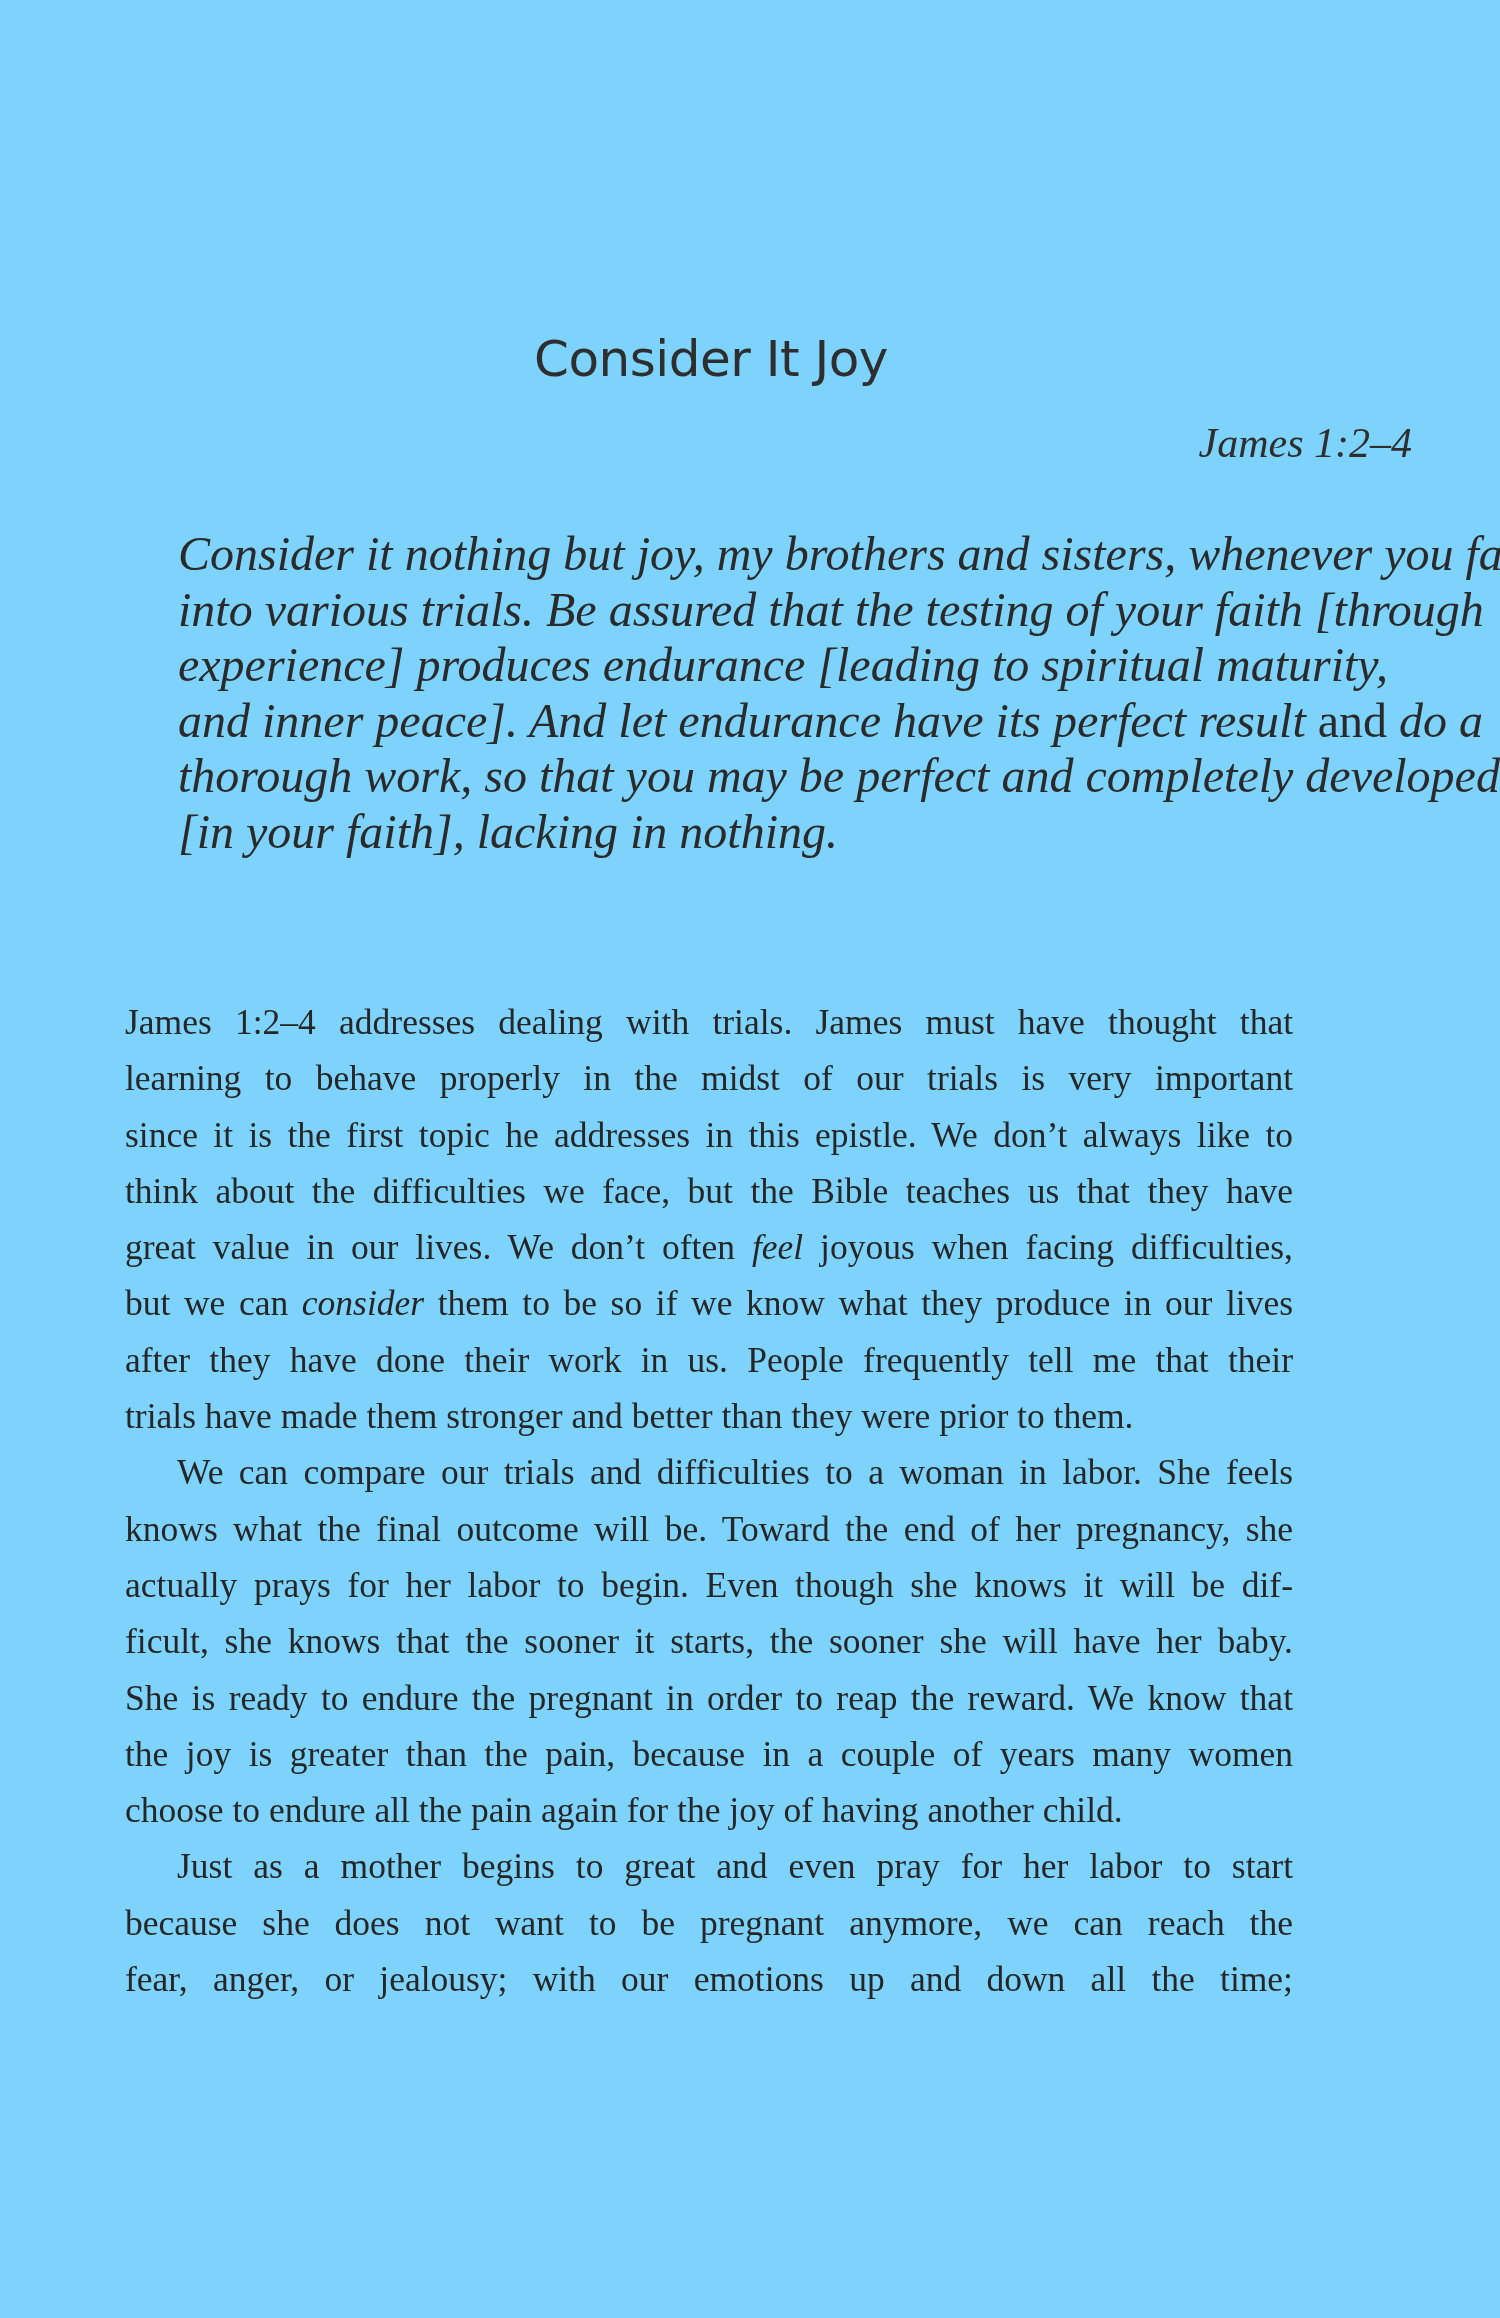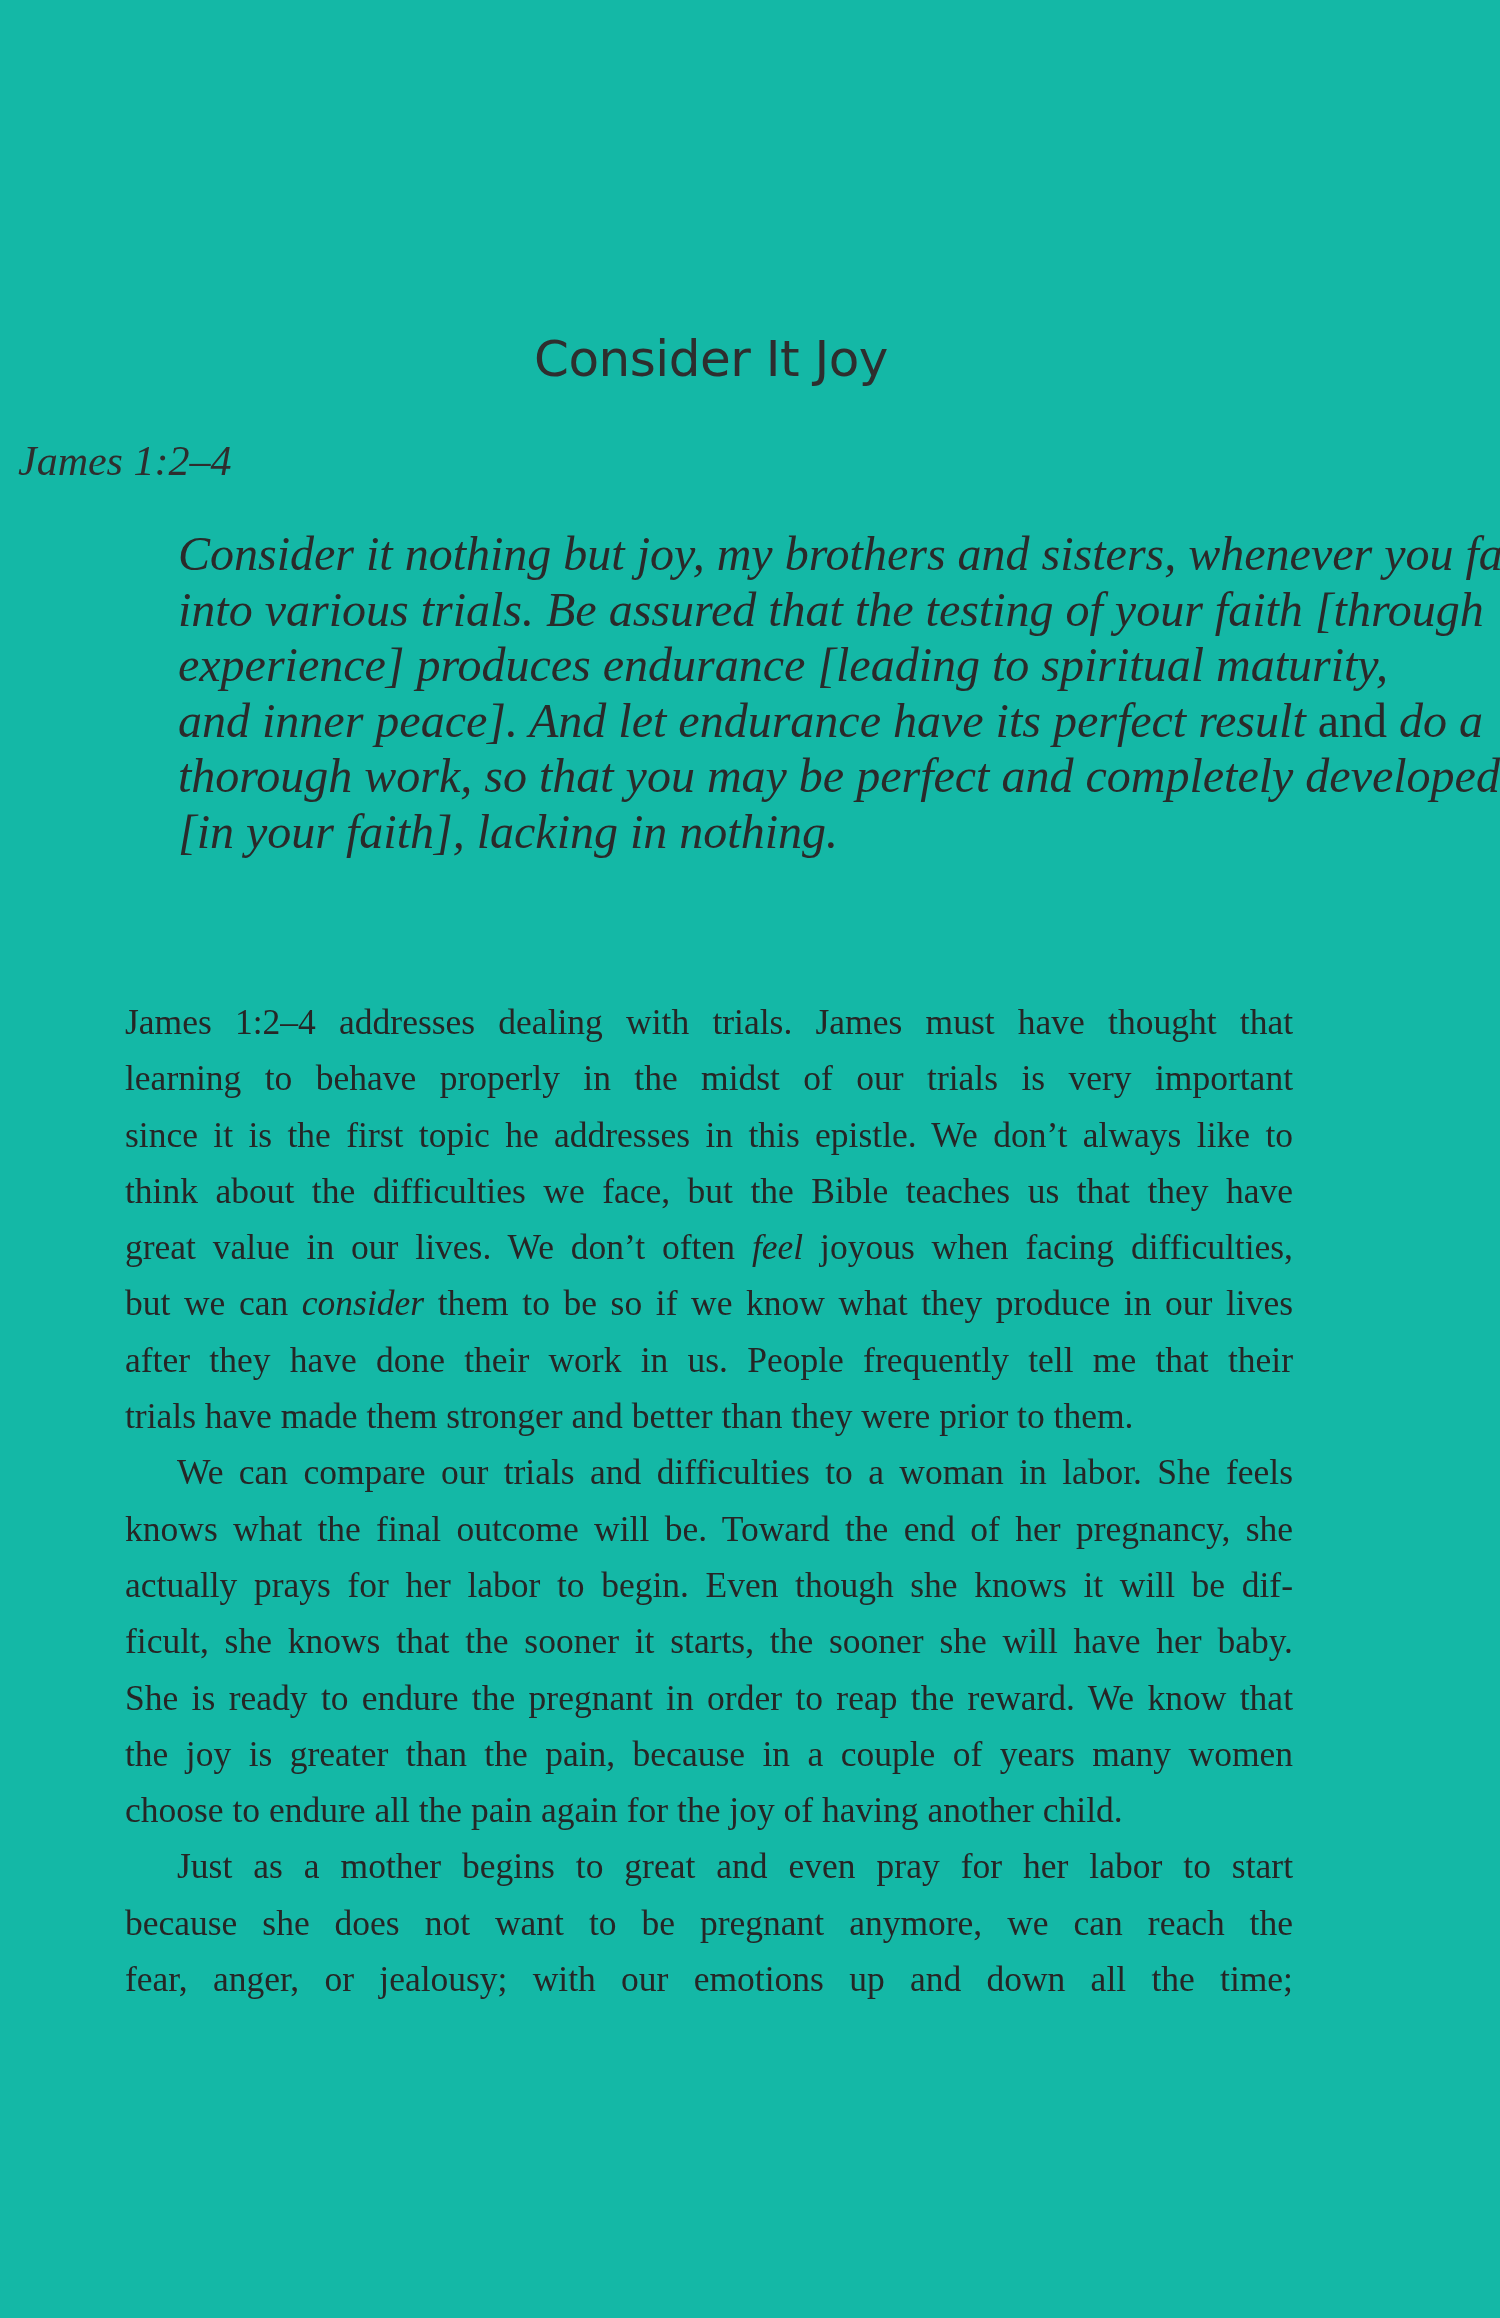--- a/index.html
+++ b/index.html
@@ -12,48 +12,48 @@
       height: 2318px;
       position: relative;
       overflow: hidden;
       color: #2b2b2b;
     }
     .page {
       position: absolute;
       left: 0; top: 0;
       width: 1500px;
       height: 2318px;
-      background: #14b8a6;
+      background: #7dd3fc;
     }
     .chapter-title {
       position: absolute;
       left: 0;
       width: 1422px;
       top: 324px;
       text-align: center;
       font-family: "DejaVu Sans", sans-serif;
       font-size: 50px;
       line-height: 70px;
       letter-spacing: -0.5px;
       color: #2e2e2e;
       margin: 0;
       font-weight: normal;
     }
     .chapter-ref {
       position: absolute;
       left: 0;
       width: 1412px;
       top: 416px;
-      text-align: left;
+      text-align: right;
       font-family: "Liberation Serif", serif;
       font-style: italic;
       font-size: 42px;
       line-height: 54px;
       color: #2e2e2e;
-      margin: 18px;
+      margin: 0;
     }
     .scripture {
       position: absolute;
       left: 178px;
       top: 526px;
       width: 1110px;
       font-family: "Liberation Serif", serif;
       font-style: italic;
       font-size: 48px;
       line-height: 55.6px;

